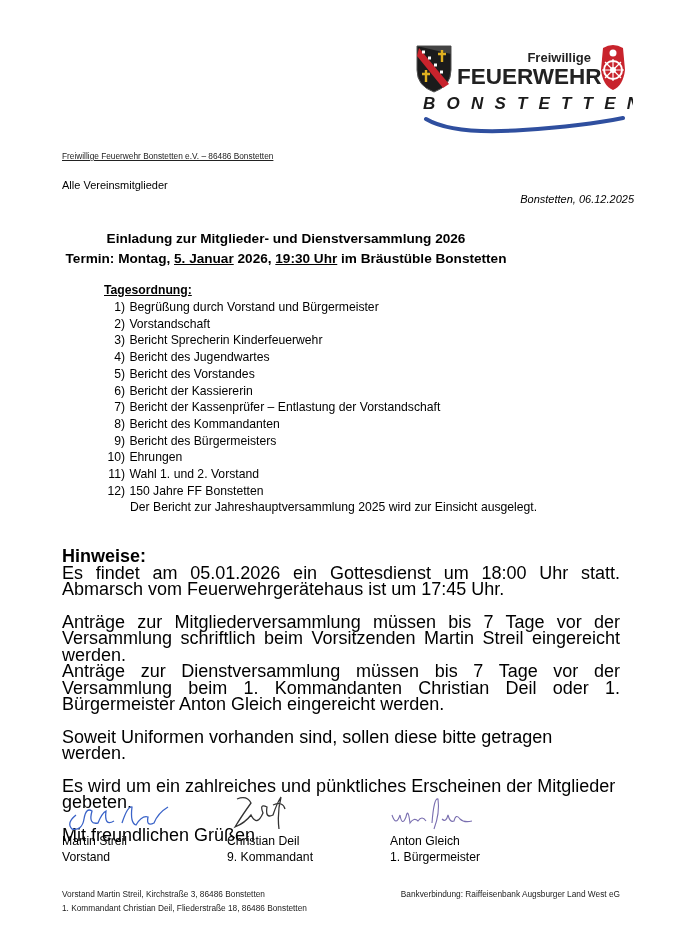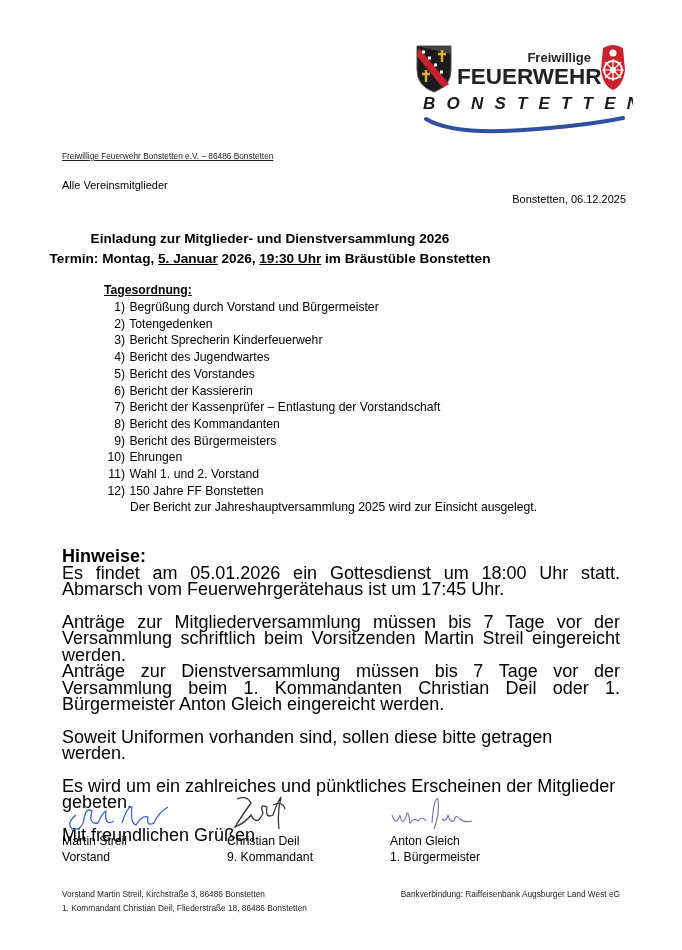--- a/index.html
+++ b/index.html
@@ -2,22 +2,22 @@
 <html><head>
 <meta charset="utf-8">
 <style>
   html, body { margin:0; padding:0; background:#ffffff; }
   body { width:682px; height:950px; position:relative; overflow:hidden;
          font-family:"Liberation Sans", sans-serif; color:#000; font-size:12.2px; }
   .abs { position:absolute; }
   .logo { left:413px; top:40px; width:220px; height:95px; }
   .sender { left:62px; top:151px; font-size:8.3px; text-decoration:underline; color:#222; }
   .recipient { left:62px; top:179px; font-size:11px; }
-  .dateline { right:56px; top:193px; font-size:11px; }
-  .title { left:0; width:540px; top:229px; text-align:center; font-weight:bold; font-size:13.6px; line-height:20px; }
+  .dateline { right:48px; top:193px; font-size:11px;font-style:italic; }
+  .title { left:0; width:540px; top:229px; text-align:center; font-weight:bold; font-size:13.6px; line-height:20px;padding-left:16px; }
   .title u { text-decoration:underline; }
   .agenda-head { left:104px; top:283px; font-weight:bold; text-decoration:underline; font-size:12.2px; }
   .agenda { left:106px; top:299px; line-height:16.7px; font-size:12.2px; }
   .agenda .item { white-space:nowrap; }
   .agenda .num { display:inline-block; width:19px; text-align:right; margin-right:1px; }
   .agenda .note { padding-left:24px; }
   .notes { left:62px; top:548px; width:558px; font-size:18px; line-height:16.5px; }
   .notes .head { font-weight:bold; }
   .just { text-align:justify; text-align-last:left; }
   .gap { height:16px; }
@@ -63,21 +63,21 @@
 <div class="abs dateline">Bonstetten, 06.12.2025</div>
 
 <div class="abs title">
   <div>Einladung zur Mitglieder- und Dienstversammlung 2026</div>
   <div><span>Termin: Montag, </span><u>5. Januar</u><span> 2026, </span><u>19:30 Uhr</u><span> im Bräustüble Bonstetten</span></div>
 </div>
 
 <div class="abs agenda-head">Tagesordnung:</div>
 <div class="abs agenda" id="agenda-list">
     <div class="item"><span class="num">1)</span> <span>Begrüßung durch Vorstand und Bürgermeister</span></div>
-    <div class="item"><span class="num">2)</span> <span>Totengedenken</span></div>
+    <div class="item"><span class="num">2)</span> <span>Vorstandschaft</span></div>
     <div class="item"><span class="num">3)</span> <span>Bericht Sprecherin Kinderfeuerwehr</span></div>
     <div class="item"><span class="num">4)</span> <span>Bericht des Jugendwartes</span></div>
     <div class="item"><span class="num">5)</span> <span>Bericht des Vorstandes</span></div>
     <div class="item"><span class="num">6)</span> <span>Bericht der Kassiererin</span></div>
     <div class="item"><span class="num">7)</span> <span>Bericht der Kassenprüfer – Entlastung der Vorstandschaft</span></div>
     <div class="item"><span class="num">8)</span> <span>Bericht des Kommandanten</span></div>
     <div class="item"><span class="num">9)</span> <span>Bericht des Bürgermeisters</span></div>
     <div class="item"><span class="num">10)</span> <span>Ehrungen</span></div>
     <div class="item"><span class="num">11)</span> <span>Wahl 1. und 2. Vorstand</span></div>
     <div class="item"><span class="num">12)</span> <span>150 Jahre FF Bonstetten</span></div>

